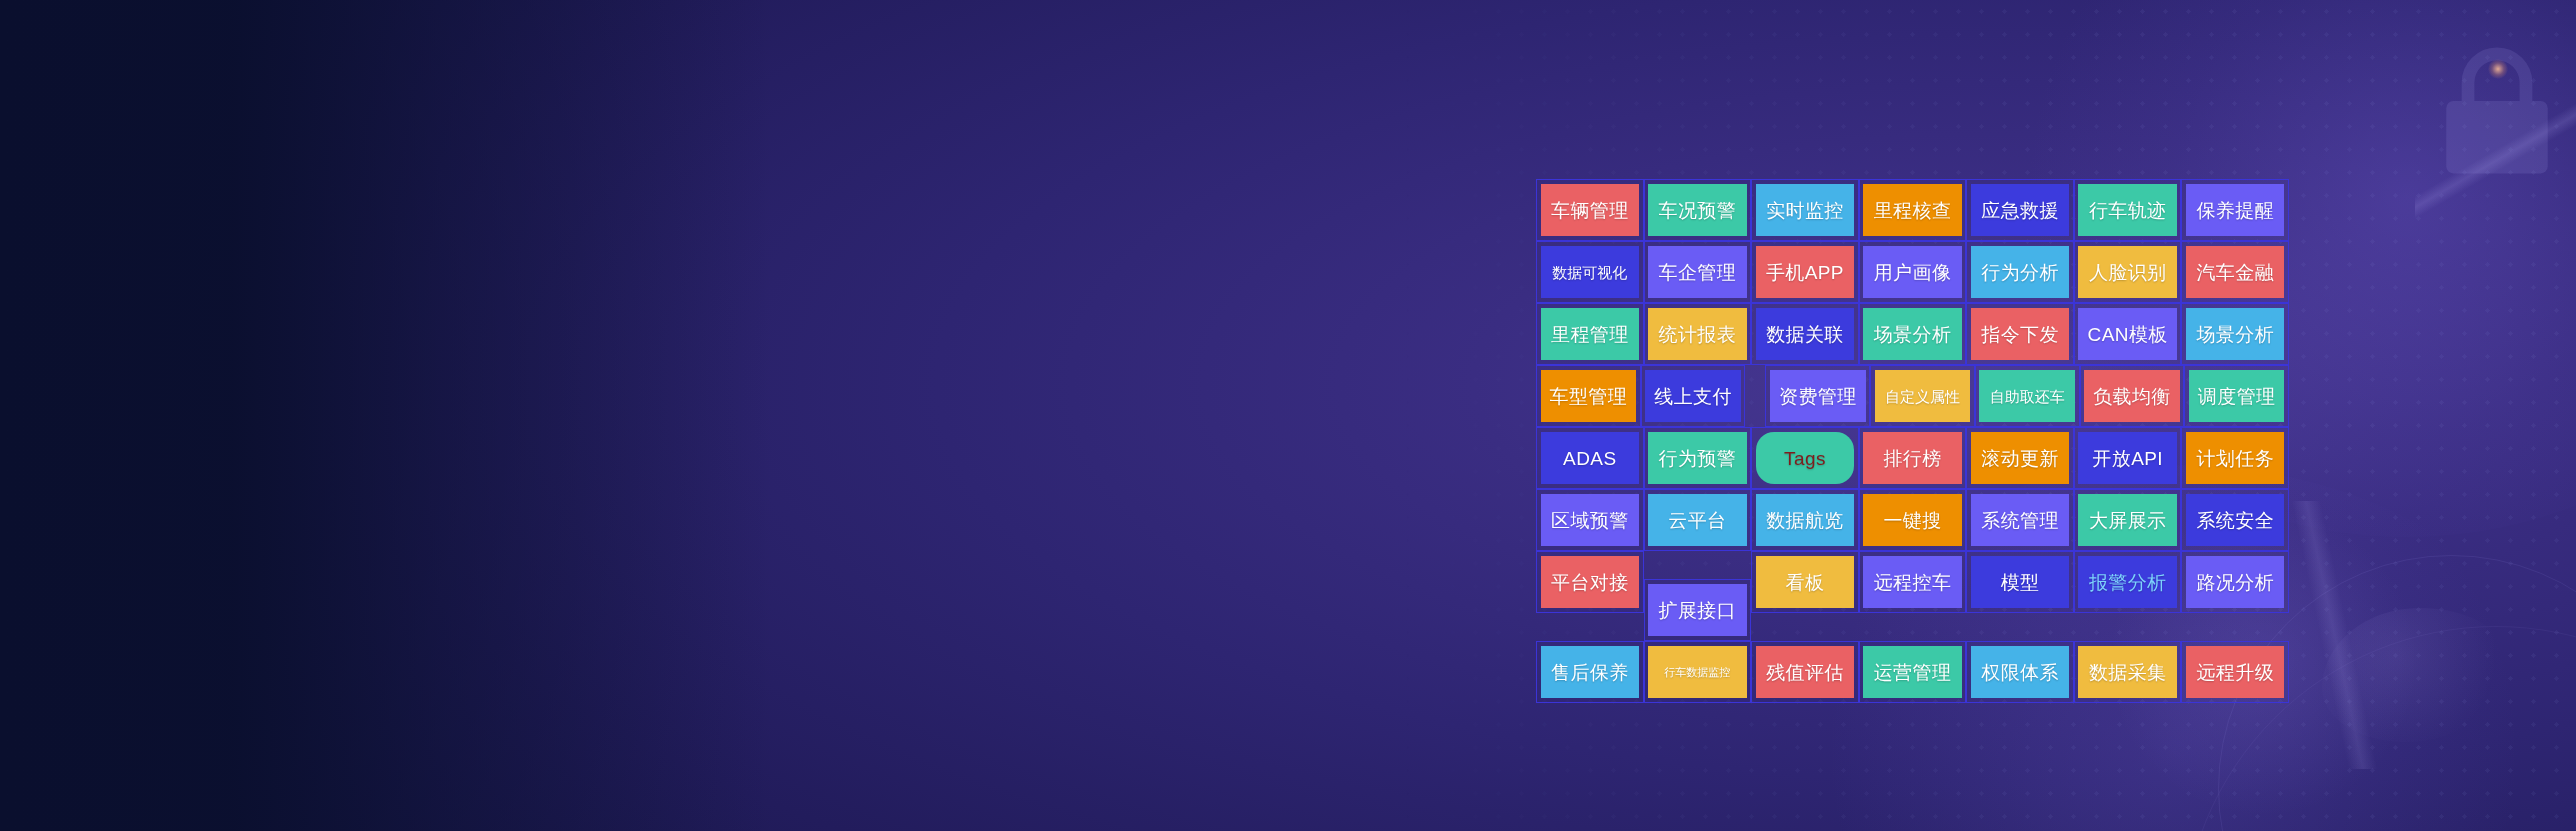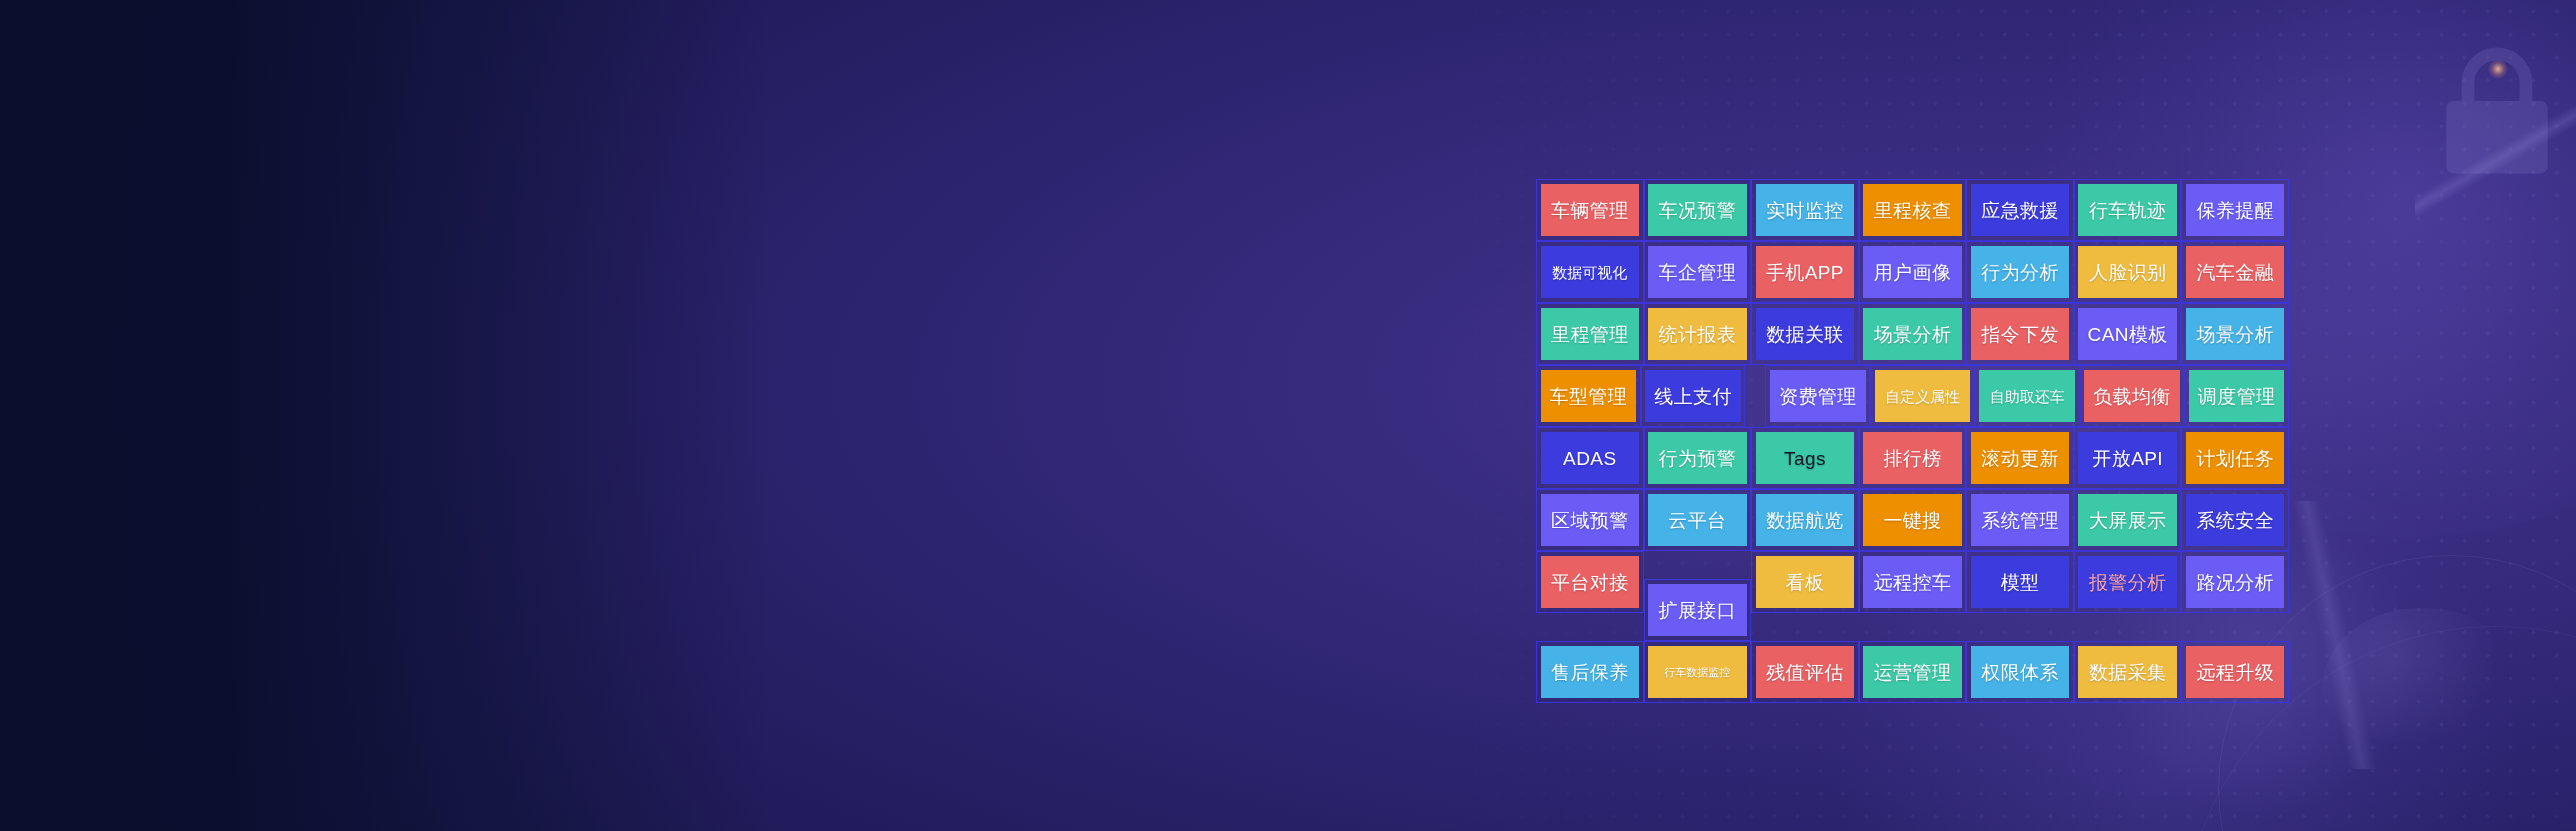--- a/index.html
+++ b/index.html
@@ -195,21 +195,21 @@
         </div>
       </div>
       <div class="grid-row">
         <div class="cell" style="border-color: rgb(59, 52, 216);">
           <div class="tile" style="background: rgb(60, 59, 221); color: rgb(255, 255, 255);">ADAS</div>
         </div>
         <div class="cell" style="border-color: rgb(59, 52, 216);">
           <div class="tile" style="background: rgb(60, 201, 167); color: rgb(255, 255, 255);">行为预警</div>
         </div>
         <div class="cell" style="border-color: rgb(59, 52, 216);">
-          <div class="tile" style="background: rgb(60, 201, 167); color: #0f172a;">Tags</div>
+          <div class="tile" style="background: rgb(60, 201, 167); color: #7f1d1d; border-radius: 18px;">Tags</div>
         </div>
         <div class="cell" style="border-color: rgb(59, 52, 216);">
           <div class="tile" style="background: rgb(234, 97, 100); color: rgb(255, 255, 255);">排行榜</div>
         </div>
         <div class="cell" style="border-color: rgb(59, 52, 216);">
           <div class="tile" style="background: rgb(238, 143, 0); color: rgb(255, 255, 255);">滚动更新</div>
         </div>
         <div class="cell" style="border-color: rgb(59, 52, 216);">
           <div class="tile" style="background: rgb(60, 59, 221); color: rgb(255, 255, 255);">开放API</div>
         </div>
@@ -250,21 +250,21 @@
         <div class="cell" style="border-color: rgb(59, 52, 216);">
           <div class="tile" style="background: rgb(240, 188, 63); color: rgb(255, 255, 255);">看板</div>
         </div>
         <div class="cell" style="border-color: rgb(59, 52, 216);">
           <div class="tile" style="background: rgb(106, 92, 245); color: rgb(255, 255, 255);">远程控车</div>
         </div>
         <div class="cell" style="border-color: rgb(59, 52, 216);">
           <div class="tile" style="background: rgb(60, 59, 221); color: rgb(255, 255, 255);">模型</div>
         </div>
         <div class="cell" style="border-color: rgb(59, 52, 216);">
-          <div class="tile" style="background: rgb(60, 59, 221); color: #fca5a5;">报警分析</div>
+          <div class="tile" style="background: rgb(60, 59, 221); color: #7dd3fc;">报警分析</div>
         </div>
         <div class="cell" style="border-color: rgb(59, 52, 216);">
           <div class="tile" style="background: rgb(106, 92, 245); color: rgb(255, 255, 255);">路况分析</div>
         </div>
       </div>
       <div class="grid-row">
         <div class="cell" style="border-color: rgb(59, 52, 216);">
           <div class="tile" style="background: rgb(69, 179, 232); color: rgb(255, 255, 255);">售后保养</div>
         </div>
         <div class="cell" style="border-color: rgb(59, 52, 216);">

